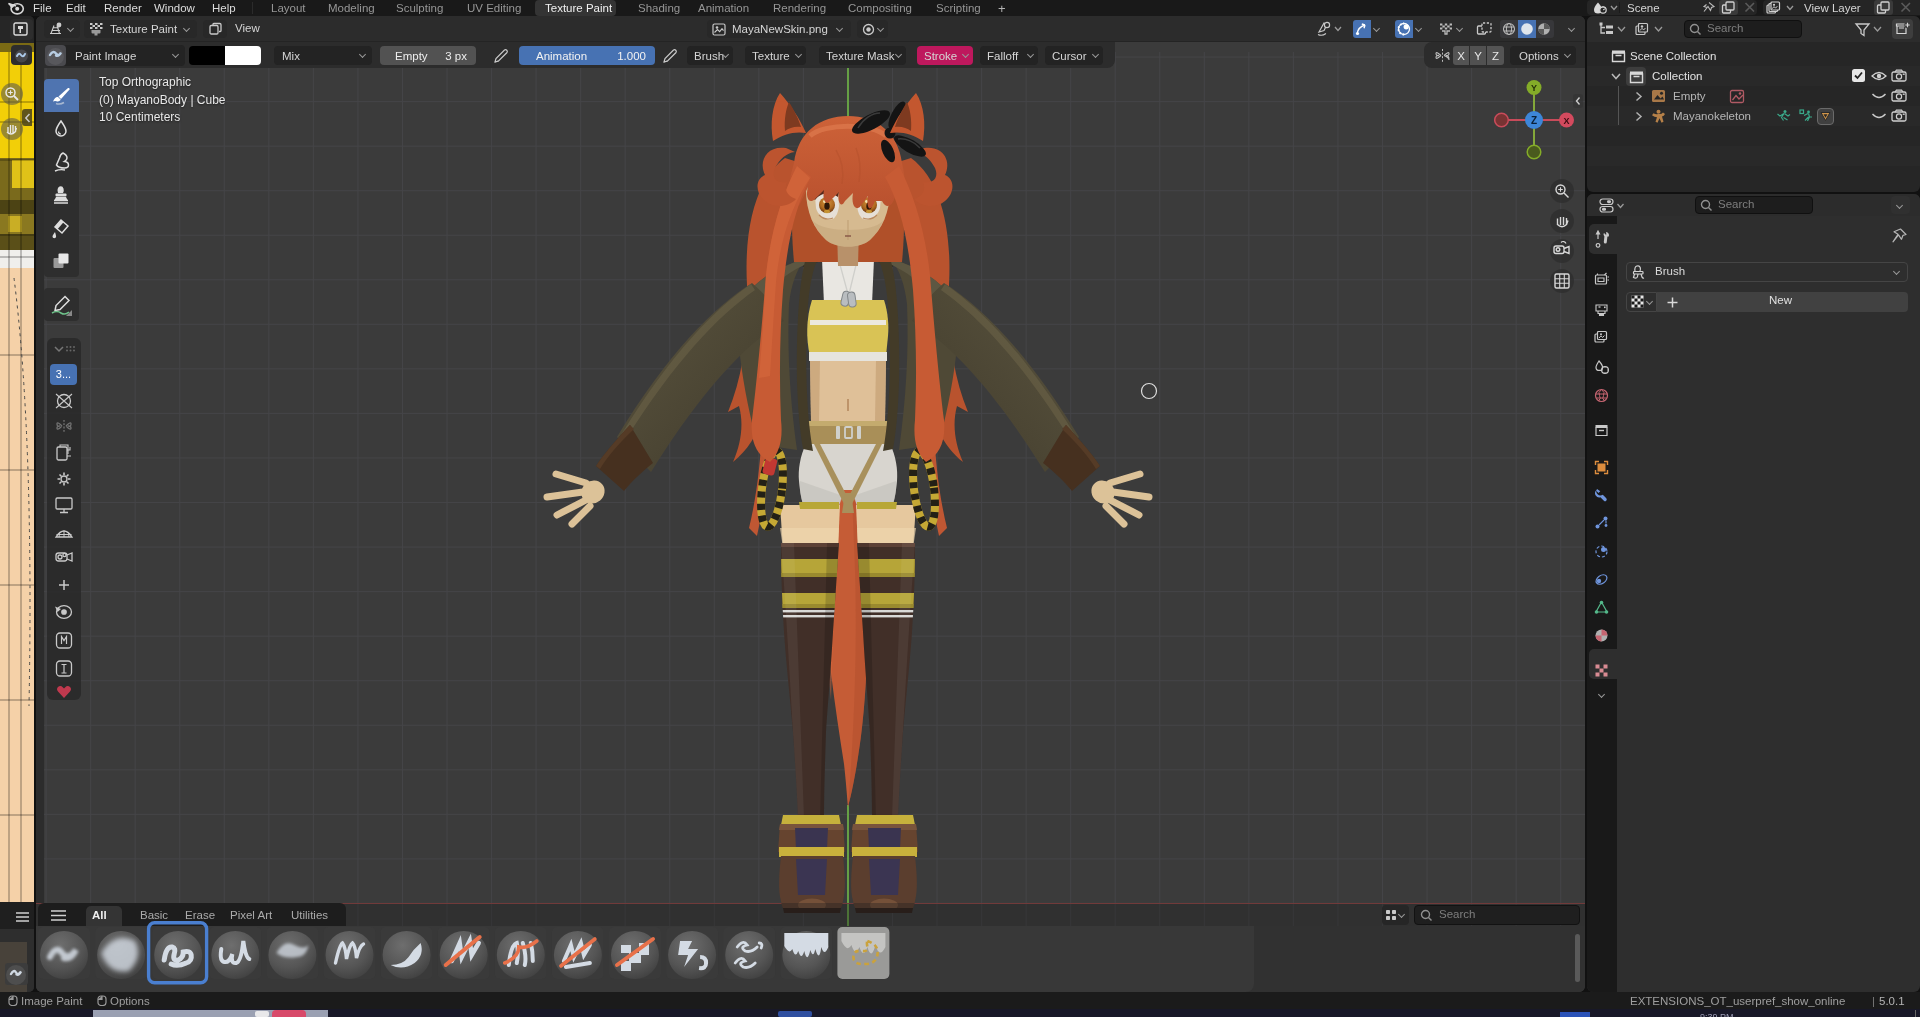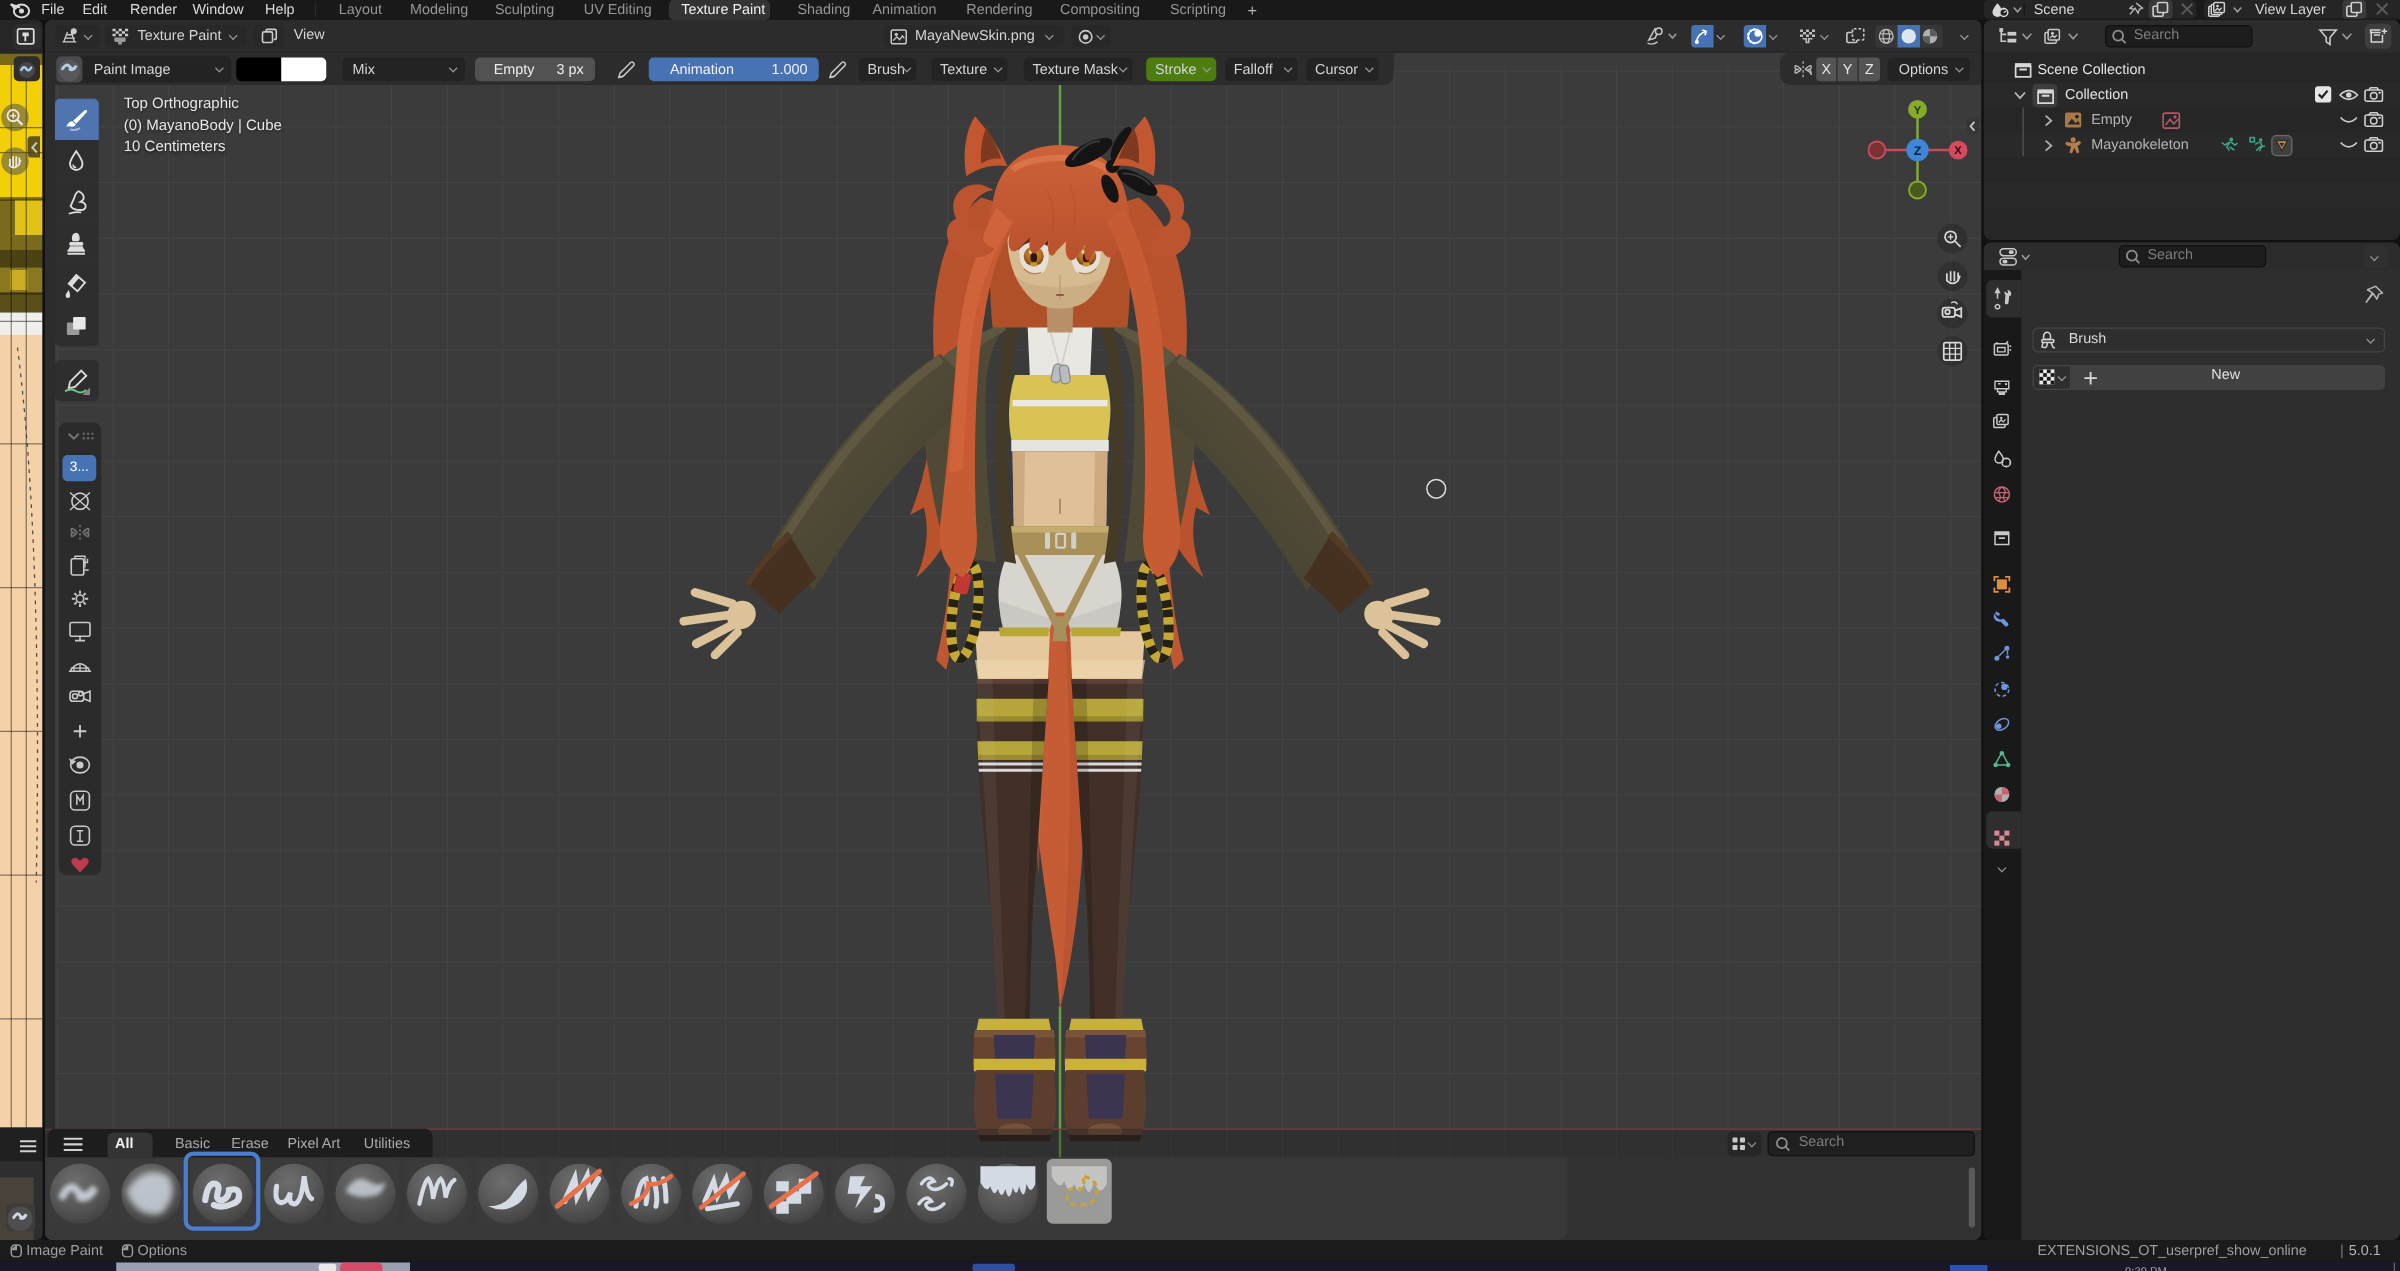--- a/index.html
+++ b/index.html
@@ -476,21 +476,21 @@
       <div class="chev" style="position:absolute;right:4px"></div>
     </div>
   <div class="pill" style="left:709px;top:30px;width:61px;height:19px;background:#232323">
       <span style="margin-left:7px">Texture</span>
       <div class="chev" style="position:absolute;right:4px"></div>
     </div>
   <div class="pill" style="left:783px;top:30px;width:87px;height:19px;background:#232323">
       <span style="margin-left:7px">Texture Mask</span>
       <div class="chev" style="position:absolute;right:4px"></div>
     </div>
-  <div class="pill" style="left:881px;top:30px;width:56px;height:19px;background:#4d7c0f">
+  <div class="pill" style="left:881px;top:30px;width:56px;height:19px;background:#be185d">
       <span style="margin-left:7px">Stroke</span>
       <div class="chev" style="position:absolute;right:4px"></div>
     </div>
   <div class="pill" style="left:944px;top:30px;width:58px;height:19px;background:#232323">
       <span style="margin-left:7px">Falloff</span>
       <div class="chev" style="position:absolute;right:4px"></div>
     </div>
   <div class="pill" style="left:1009px;top:30px;width:58px;height:19px;background:#232323">
       <span style="margin-left:7px">Cursor</span>
       <div class="chev" style="position:absolute;right:4px"></div>

